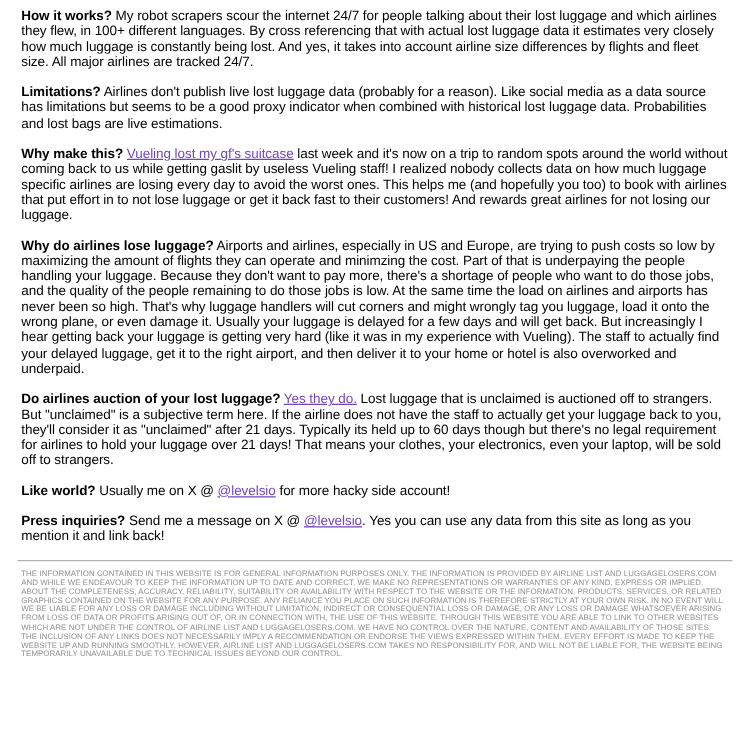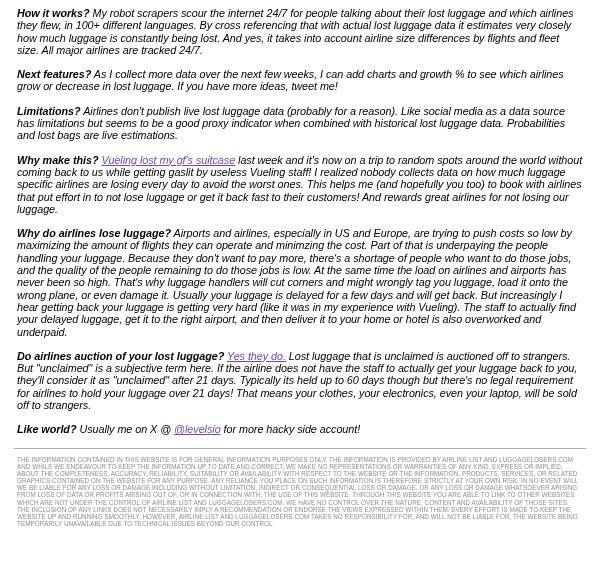--- a/index.html
+++ b/index.html
@@ -13,21 +13,20 @@
     -webkit-font-smoothing: antialiased;
   }
   .content {
     padding: 7px 17px 0 17px;
   }
   p.para {
     margin: 0 0 12px 0;
     font-size: 10.8px;
     line-height: 12.3px;
     letter-spacing: -0.05px;
-    font-style: italic;
   }
   p.para .q {
     font-weight: 700;
   }
   p.para a {
     color: var(--link-color, #7346bd);
     text-decoration: underline;
     cursor: pointer;
   }
   hr.footer-divider {
@@ -42,22 +41,22 @@
     letter-spacing: 0.05px;
     color: var(--disclaimer-color, #8e8e8e);
   }
 </style>
 </head>
 <body>
 
 <main class="content">
   <section>
       <p class="para"><span class="q">How it works?</span><span> My robot scrapers scour the internet 24/7 for people talking about their lost luggage and which airlines they flew, in 100+ different languages. By cross referencing that with actual lost luggage data it estimates very closely how much luggage is constantly being lost. And yes, it takes into account airline size differences by flights and fleet size. All major airlines are tracked 24/7.</span></p>
-      <p class="para"><span class="q">Next features?</span><span> As I collect more data over the next few weeks, I can add charts and growth % to see which airlines grow or decrease in lost luggage. If you have more ideas, tweet me!</span></p>
       <p class="para"><span class="q">Limitations?</span><span> Airlines don't publish live lost luggage data (probably for a reason). Like social media as a data source has limitations but seems to be a good proxy indicator when combined with historical lost luggage data. Probabilities and lost bags are live estimations.</span></p>
       <p class="para"><span class="q">Why make this?</span><span> </span><a href="#">Vueling lost my gf's suitcase</a><span> last week and it's now on a trip to random spots around the world without coming back to us while getting gaslit by useless Vueling staff! I realized nobody collects data on how much luggage specific airlines are losing every day to avoid the worst ones. This helps me (and hopefully you too) to book with airlines that put effort in to not lose luggage or get it back fast to their customers! And rewards great airlines for not losing our luggage.</span></p>
       <p class="para"><span class="q">Why do airlines lose luggage?</span><span> Airports and airlines, especially in US and Europe, are trying to push costs so low by maximizing the amount of flights they can operate and minimzing the cost. Part of that is underpaying the people handling your luggage. Because they don't want to pay more, there's a shortage of people who want to do those jobs, and the quality of the people remaining to do those jobs is low. At the same time the load on airlines and airports has never been so high. That's why luggage handlers will cut corners and might wrongly tag you luggage, load it onto the wrong plane, or even damage it. Usually your luggage is delayed for a few days and will get back. But increasingly I hear getting back your luggage is getting very hard (like it was in my experience with Vueling). The staff to actually find your delayed luggage, get it to the right airport, and then deliver it to your home or hotel is also overworked and underpaid.</span></p>
       <p class="para"><span class="q">Do airlines auction of your lost luggage?</span><span> </span><a href="#">Yes they do.</a><span> Lost luggage that is unclaimed is auctioned off to strangers. But "unclaimed" is a subjective term here. If the airline does not have the staff to actually get your luggage back to you, they'll consider it as "unclaimed" after 21 days. Typically its held up to 60 days though but there's no legal requirement for airlines to hold your luggage over 21 days! That means your clothes, your electronics, even your laptop, will be sold off to strangers.</span></p>
       <p class="para"><span class="q">Like world?</span><span> Usually me on X @ </span><a href="#">@levelsio</a><span> for more hacky side account!</span></p>
+      <p class="para"><span class="q">Press inquiries?</span><span> Send me a message on X @ </span><a href="#">@levelsio</a><span>. Yes you can use any data from this site as long as you mention it and link back!</span></p>
     </section>
   <hr class="footer-divider">
   <p class="disclaimer">THE INFORMATION CONTAINED IN THIS WEBSITE IS FOR GENERAL INFORMATION PURPOSES ONLY. THE INFORMATION IS PROVIDED BY AIRLINE LIST AND LUGGAGELOSERS.COM AND WHILE WE ENDEAVOUR TO KEEP THE INFORMATION UP TO DATE AND CORRECT, WE MAKE NO REPRESENTATIONS OR WARRANTIES OF ANY KIND, EXPRESS OR IMPLIED, ABOUT THE COMPLETENESS, ACCURACY, RELIABILITY, SUITABILITY OR AVAILABILITY WITH RESPECT TO THE WEBSITE OR THE INFORMATION, PRODUCTS, SERVICES, OR RELATED GRAPHICS CONTAINED ON THE WEBSITE FOR ANY PURPOSE. ANY RELIANCE YOU PLACE ON SUCH INFORMATION IS THEREFORE STRICTLY AT YOUR OWN RISK. IN NO EVENT WILL WE BE LIABLE FOR ANY LOSS OR DAMAGE INCLUDING WITHOUT LIMITATION, INDIRECT OR CONSEQUENTIAL LOSS OR DAMAGE, OR ANY LOSS OR DAMAGE WHATSOEVER ARISING FROM LOSS OF DATA OR PROFITS ARISING OUT OF, OR IN CONNECTION WITH, THE USE OF THIS WEBSITE. THROUGH THIS WEBSITE YOU ARE ABLE TO LINK TO OTHER WEBSITES WHICH ARE NOT UNDER THE CONTROL OF AIRLINE LIST AND LUGGAGELOSERS.COM. WE HAVE NO CONTROL OVER THE NATURE, CONTENT AND AVAILABILITY OF THOSE SITES. THE INCLUSION OF ANY LINKS DOES NOT NECESSARILY IMPLY A RECOMMENDATION OR ENDORSE THE VIEWS EXPRESSED WITHIN THEM. EVERY EFFORT IS MADE TO KEEP THE WEBSITE UP AND RUNNING SMOOTHLY. HOWEVER, AIRLINE LIST AND LUGGAGELOSERS.COM TAKES NO RESPONSIBILITY FOR, AND WILL NOT BE LIABLE FOR, THE WEBSITE BEING TEMPORARILY UNAVAILABLE DUE TO TECHNICAL ISSUES BEYOND OUR CONTROL.</p>
 </main>
 
 </body></html>

